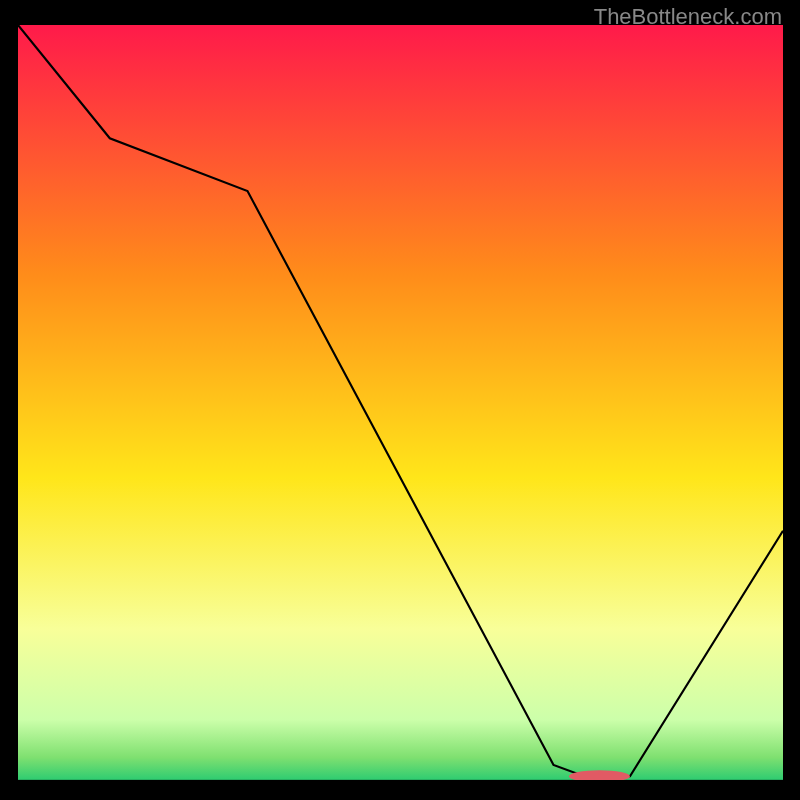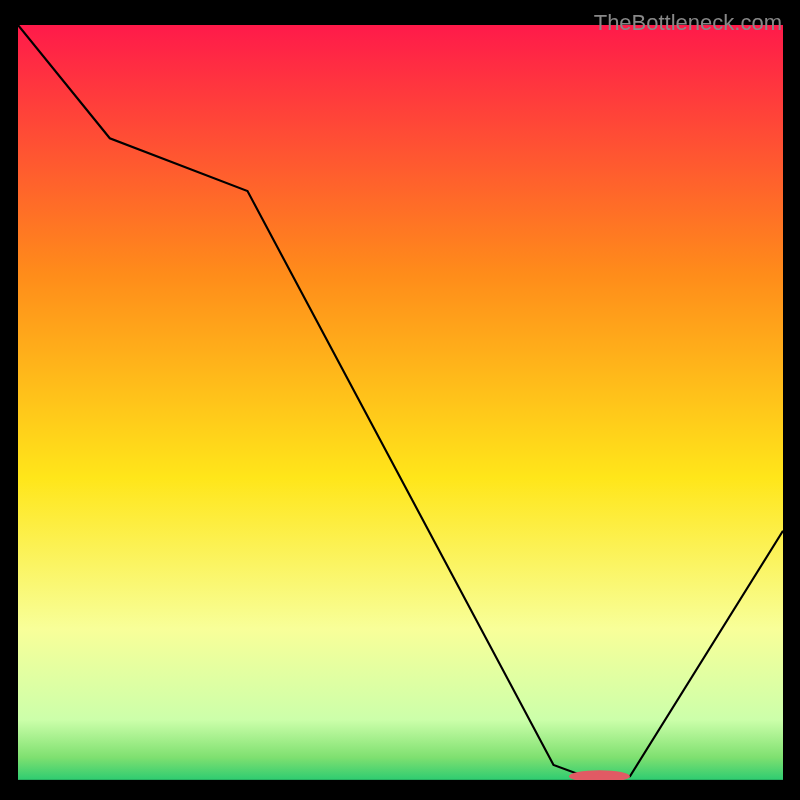--- a/index.html
+++ b/index.html
@@ -14,21 +14,21 @@
   .chart-container {
     position: absolute;
     left: 18px;
     top: 25px;
     width: 765px;
     height: 755px;
     background: #000;
   }
   .watermark {
     position: absolute;
-    top: 10px;
+    top: 4px;
     right: 18px;
     color: #888;
     font-family: Arial, sans-serif;
     font-size: 22px;
     font-weight: 500;
   }
   svg {
     display: block;
   }
 </style>

